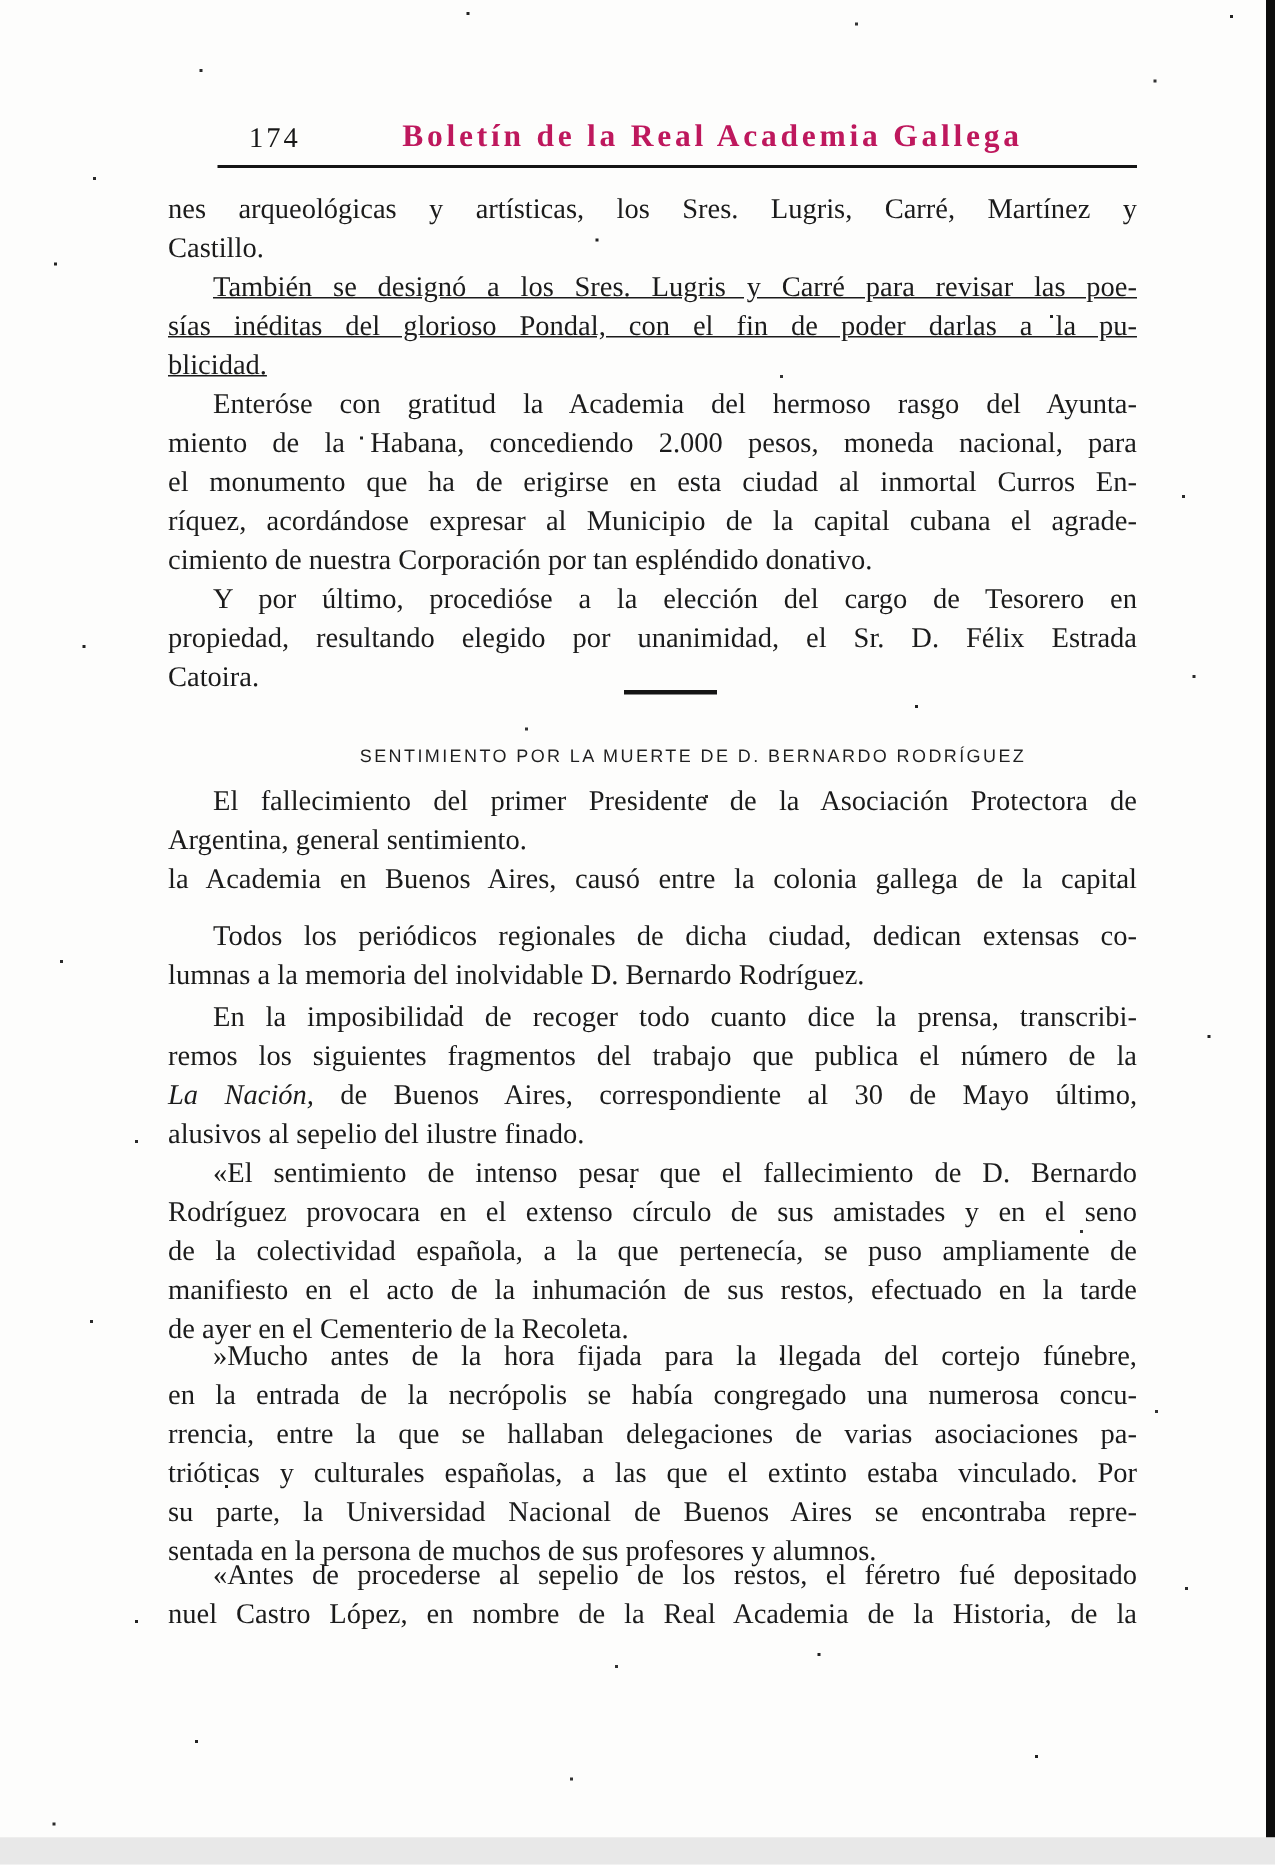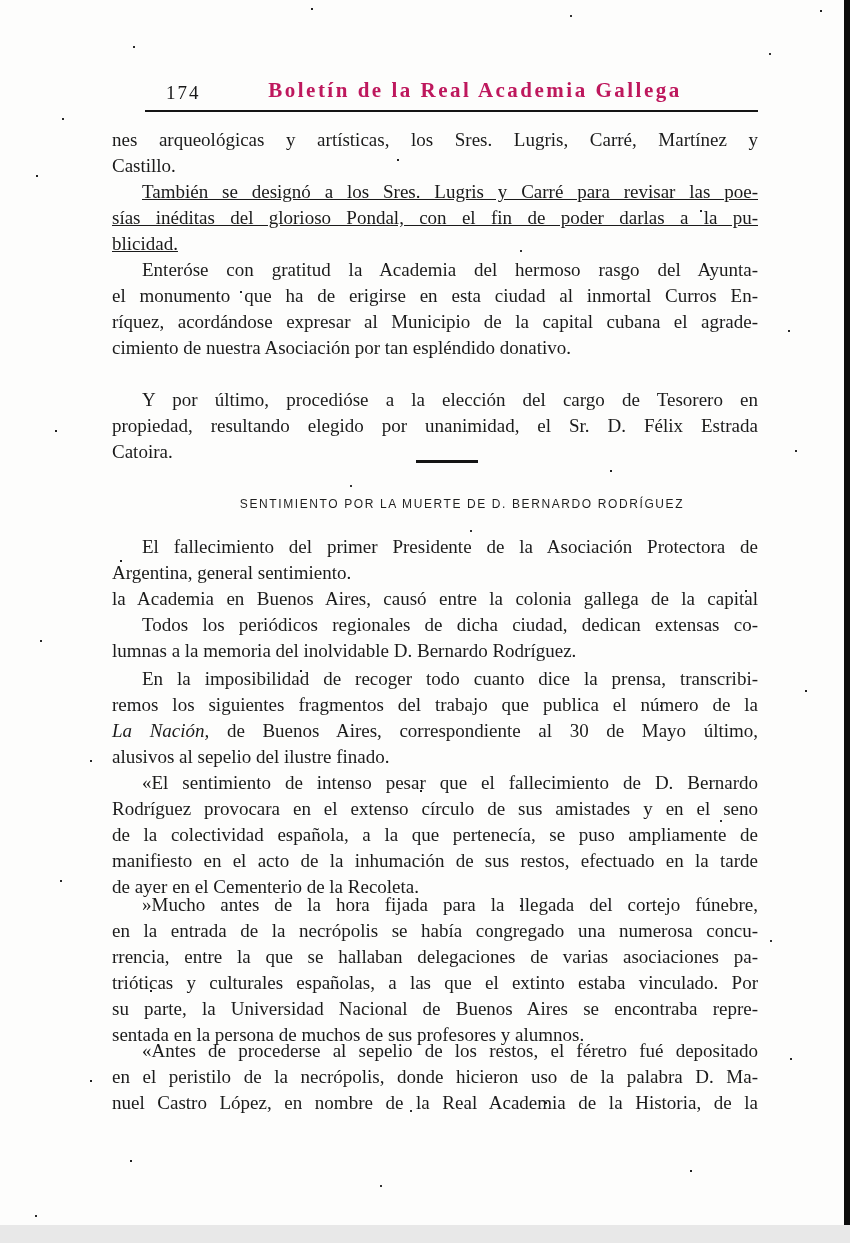--- a/index.html
+++ b/index.html
@@ -98,21 +98,21 @@
   }
   .para.indent .line:first-child {
     text-indent: 30px;
   }
   .line .it { font-style: italic; }
   
   .p1  { top: 127px; }
   .p2  { top: 179px; text-decoration: underline; }
   .p3  { top: 257px; }
   .p4  { top: 387px; }
-  .p5  { top: 534px; }
+  .p5  { top: 522px; }
   .p6  { top: 612px; }
   .p7  { top: 666px; }
   .p8  { top: 770px; }
   .p9  { top: 892px; }
   .p10 { top: 1038px; }
   .section-divider {
     position: absolute;
     left: 416px;
     top: 460px;
     width: 62px;
@@ -152,23 +152,24 @@
         <div class="line">nes arqueológicas y artísticas, los Sres. Lugris, Carré, Martínez y</div>
         <div class="line last">Castillo.</div>
       </div>
       <div class="para p2 indent">
         <div class="line">También se designó a los Sres. Lugris y Carré para revisar las poe-</div>
         <div class="line">sías inéditas del glorioso Pondal, con el fin de poder darlas a la pu-</div>
         <div class="line last">blicidad.</div>
       </div>
       <div class="para p3 indent">
         <div class="line">Enteróse con gratitud la Academia del hermoso rasgo del Ayunta-</div>
+        <div class="line">miento de la Habana, concediendo 2.000 pesos, moneda nacional, para</div>
         <div class="line">el monumento que ha de erigirse en esta ciudad al inmortal Curros En-</div>
         <div class="line">ríquez, acordándose expresar al Municipio de la capital cubana el agrade-</div>
-        <div class="line last">cimiento de nuestra Asociación por tan espléndido donativo.</div>
+        <div class="line last">cimiento de nuestra Corporación por tan espléndido donativo.</div>
       </div>
       <div class="para p4 indent">
         <div class="line">Y por último, procedióse a la elección del cargo de Tesorero en</div>
         <div class="line">propiedad, resultando elegido por unanimidad, el Sr. D. Félix Estrada</div>
         <div class="line last">Catoira.</div>
       </div>
       <div class="para p5 indent">
         <div class="line">El fallecimiento del primer Presidente de la Asociación Protectora de</div>
         <div class="line last">Argentina, general sentimiento.</div>
         <div class="line">la Academia en Buenos Aires, causó entre la colonia gallega de la capital</div>
@@ -193,21 +194,20 @@
       <div class="para p9 indent">
         <div class="line">»Mucho antes de la hora fijada para la llegada del cortejo fúnebre,</div>
         <div class="line">en la entrada de la necrópolis se había congregado una numerosa concu-</div>
         <div class="line">rrencia, entre la que se hallaban delegaciones de varias asociaciones pa-</div>
         <div class="line">trióticas y culturales españolas, a las que el extinto estaba vinculado. Por</div>
         <div class="line">su parte, la Universidad Nacional de Buenos Aires se encontraba repre-</div>
         <div class="line last">sentada en la persona de muchos de sus profesores y alumnos.</div>
       </div>
       <div class="para p10 indent">
         <div class="line">«Antes de procederse al sepelio de los restos, el féretro fué depositado</div>
-        <div class="line">en el peristilo de la necrópolis, donde hicieron uso de la palabra D. Ma-</div>
         <div class="line">nuel Castro López, en nombre de la Real Academia de la Historia, de la</div>
       </div>
     </div>
 
   <div class="section-divider"></div>
 
   <div class="section-heading">SENTIMIENTO POR LA MUERTE DE D. BERNARDO RODRÍGUEZ</div>
 
 </div>
 

